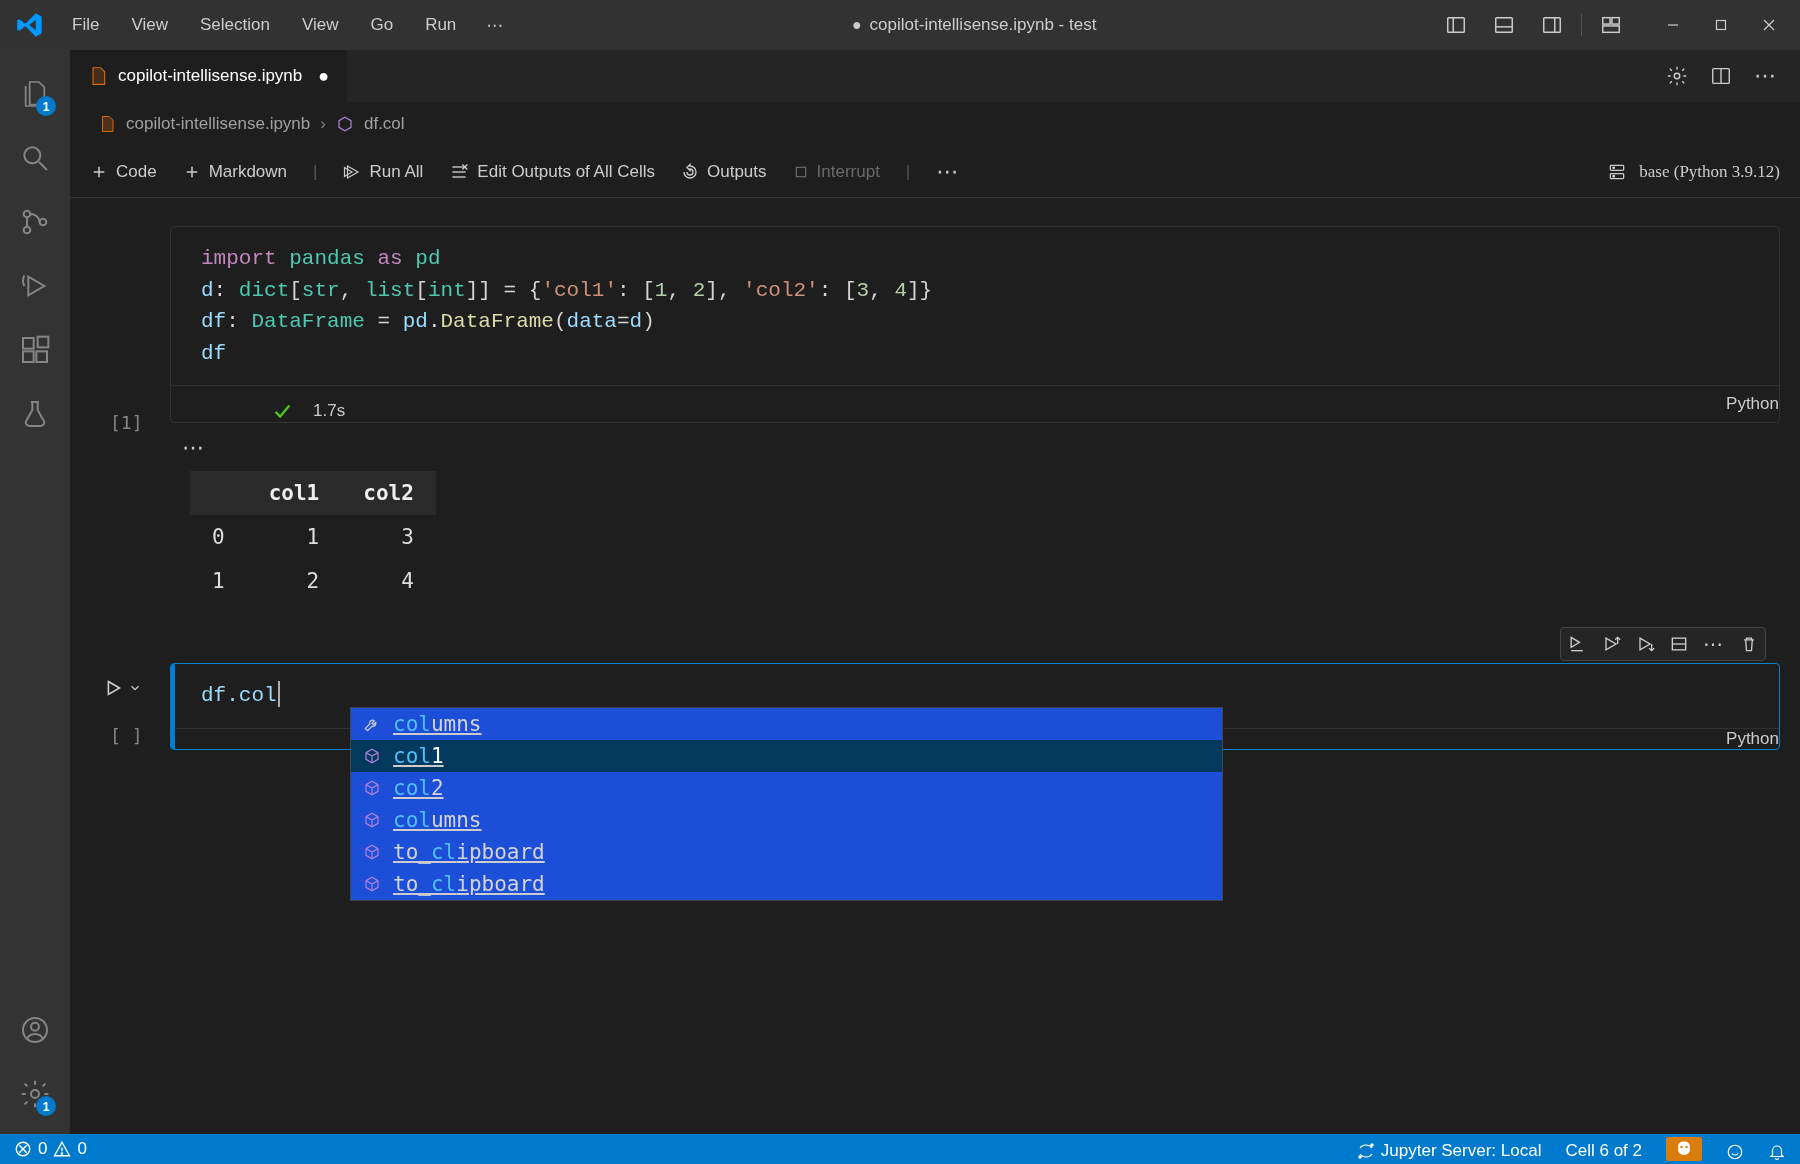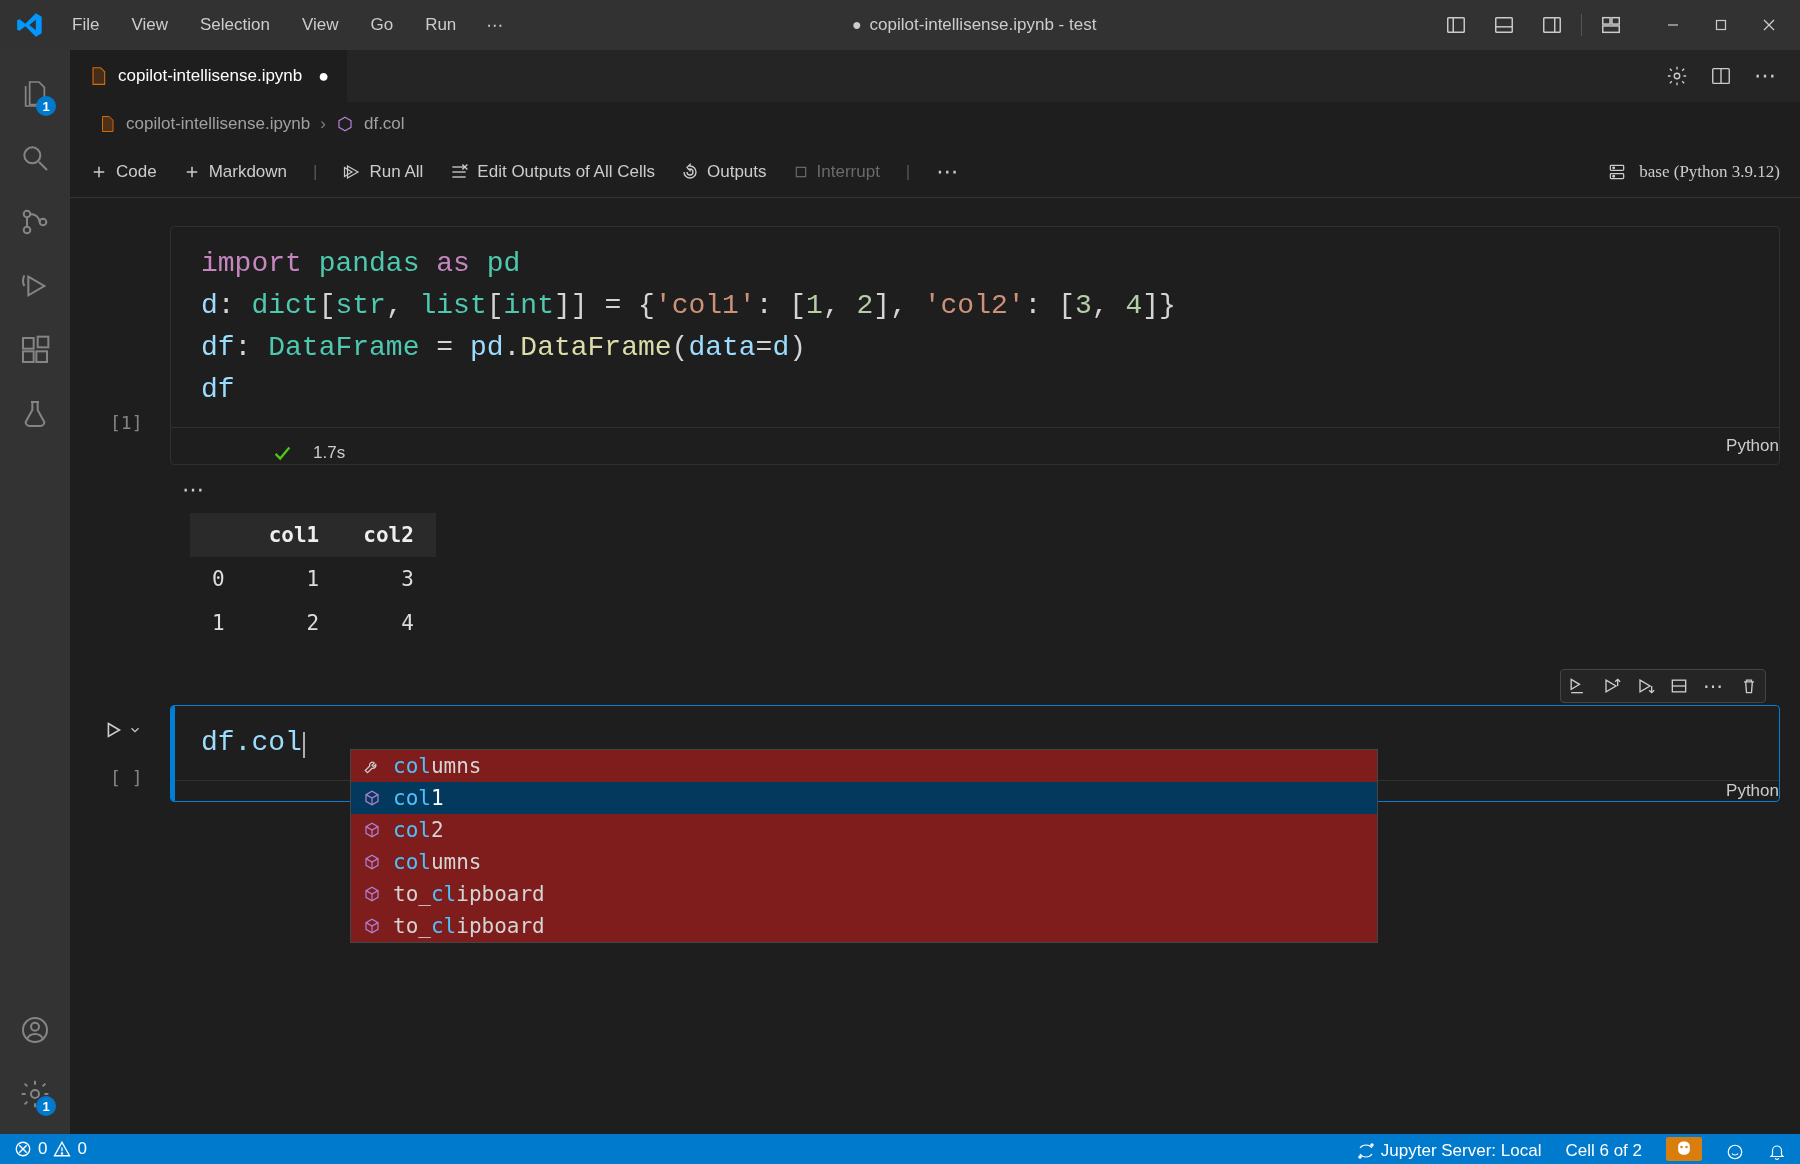--- a/index.html
+++ b/index.html
@@ -190,21 +190,21 @@
 }
 .cell-focused .cell-input::before {
   content: '';
   position: absolute;
   left: 0; top: 0; bottom: 0;
   width: 4px;
   background: #007fd4;
 }
 .code {
   font-family: Consolas, "Courier New", monospace;
-  font-size: 28px;
+  font-size: 21px;
   line-height: 1.5;
   padding: 16px 30px;
   white-space: pre;
   color: #d4d4d4;
 }
 .tok-kw { color: #c586c0; }
 .tok-mod { color: #4ec9b0; }
 .tok-var { color: #9cdcfe; }
 .tok-type { color: #4ec9b0; }
 .tok-str { color: #ce9178; }
@@ -287,23 +287,24 @@
   display: flex;
   align-items: center;
   padding: 4px 6px;
   gap: 14px;
   color: #cccccc;
 }
 
 
 .intellisense {
   position: absolute;
-  background: #7f1d1d;
+  background: #1d4ed8;
   border: 1px solid #454545;
-  width: 1028px;
+  width: 873px;
+  text-decoration: underline;
 }
 .is-row {
   display: flex;
   align-items: center;
   gap: 10px;
   padding: 4px 10px;
   font-family: Consolas, monospace;
   font-size: 21px;
 }
 .is-row.selected { background: #04395e; }

